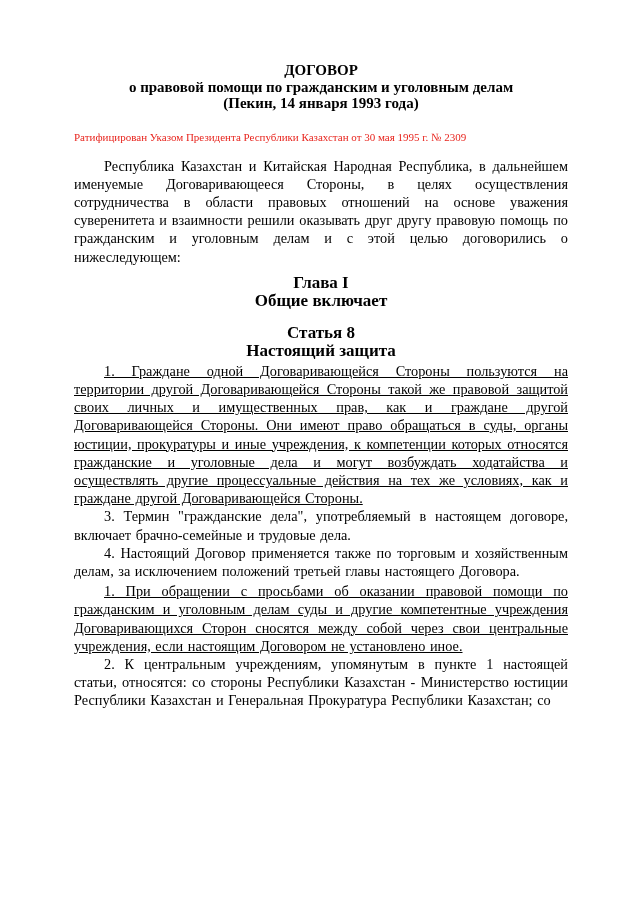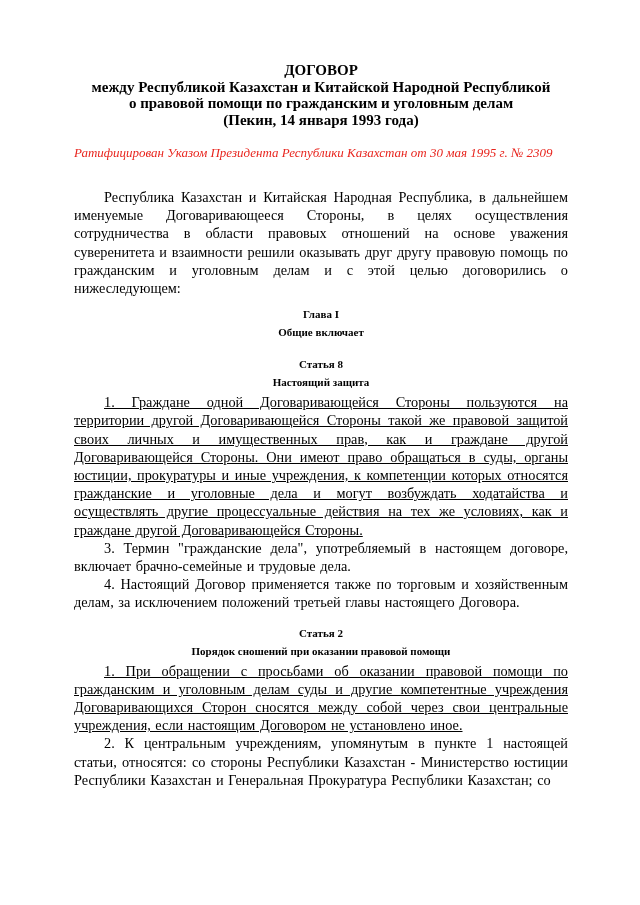--- a/index.html
+++ b/index.html
@@ -19,54 +19,52 @@
   }
   .title-block {
     text-align: center;
     font-weight: bold;
     font-size: 15px;
     line-height: 16.5px;
   }
   .title-line { display: block; }
   .ratification {
     margin-top: 17px;
-    font-style: italic;
-    font-size: 13px;
+    font-size: 11px;
     line-height: 16px;
     color: var(--ratification-red, #e8251e);
   }
   .rat-line { display: block; }
   .para {
     font-size: 14.3px;
     line-height: 18.2px;
     text-align: justify;
     text-indent: 30px;
     word-spacing: 1px;
   }
-  .preamble { margin-top: 27px; }
+  .preamble { margin-top: 12px; }
   .heading {
     text-align: center;
     font-weight: bold;
-    font-size: 11px;
+    font-size: 17px;
     line-height: 18px;
   }
   .h-line { display: block; }
   .chapter-heading { margin-top: 8px; }
   .article-heading { margin-top: 14px; }
   .article-heading.article-2 { margin-top: 12px; }
   .first-after-heading { margin-top: 2px; text-decoration: underline; }
 </style>
 </head>
 <body>
 
 <div class="page">
 
   <header class="title-block">
     <span class="title-line">ДОГОВОР</span>
-    <span class="title-line">между Республикой Казахстан и Китайской Народной Республикой</span>
     <span class="title-line">о правовой помощи по гражданским и уголовным делам</span>
     <span class="title-line">(Пекин, 14 января 1993 года)</span>
   </header>
 
   <div class="ratification">
     <span class="rat-line">Ратифицирован Указом Президента Республики Казахстан от 30 мая 1995 г. № 2309</span>
   </div>
 
   <p class="para preamble">Республика Казахстан и Китайская Народная Республика, в дальнейшем именуемые Договаривающееся Стороны, в целях осуществления сотрудничества в области правовых отношений на основе уважения суверенитета и взаимности решили оказывать друг другу правовую помощь по гражданским и уголовным делам и с этой целью договорились о нижеследующем:</p>
 
@@ -77,21 +75,17 @@
 
   <h3 class="heading article-heading">
     <span class="h-line">Статья 8</span>
     <span class="h-line">Настоящий защита</span>
   </h3>
 
   <p class="para first-after-heading">1. Граждане одной Договаривающейся Стороны пользуются на территории другой Договаривающейся Стороны такой же правовой защитой своих личных и имущественных прав, как и граждане другой Договаривающейся Стороны. Они имеют право обращаться в суды, органы юстиции, прокуратуры и иные учреждения, к компетенции которых относятся гражданские и уголовные дела и могут возбуждать ходатайства и осуществлять другие процессуальные действия на тех же условиях, как и граждане другой Договаривающейся Стороны.</p>
   <p class="para">3. Термин "гражданские дела", употребляемый в настоящем договоре, включает брачно-семейные и трудовые дела.</p>
   <p class="para">4. Настоящий Договор применяется также по торговым и хозяйственным делам, за исключением положений третьей главы настоящего Договора.</p>
 
-  <h3 class="heading article-heading article-2">
-    <span class="h-line">Статья 2</span>
-    <span class="h-line">Порядок сношений при оказании правовой помощи</span>
-  </h3>
 
   <p class="para first-after-heading">1. При обращении с просьбами об оказании правовой помощи по гражданским и уголовным делам суды и другие компетентные учреждения Договаривающихся Сторон сносятся между собой через свои центральные учреждения, если настоящим Договором не установлено иное.</p>
   <p class="para">2. К центральным учреждениям, упомянутым в пункте 1 настоящей статьи, относятся: со стороны Республики Казахстан - Министерство юстиции Республики Казахстан и Генеральная Прокуратура Республики Казахстан; со</p>
 
 </div>
 
 </body></html>

